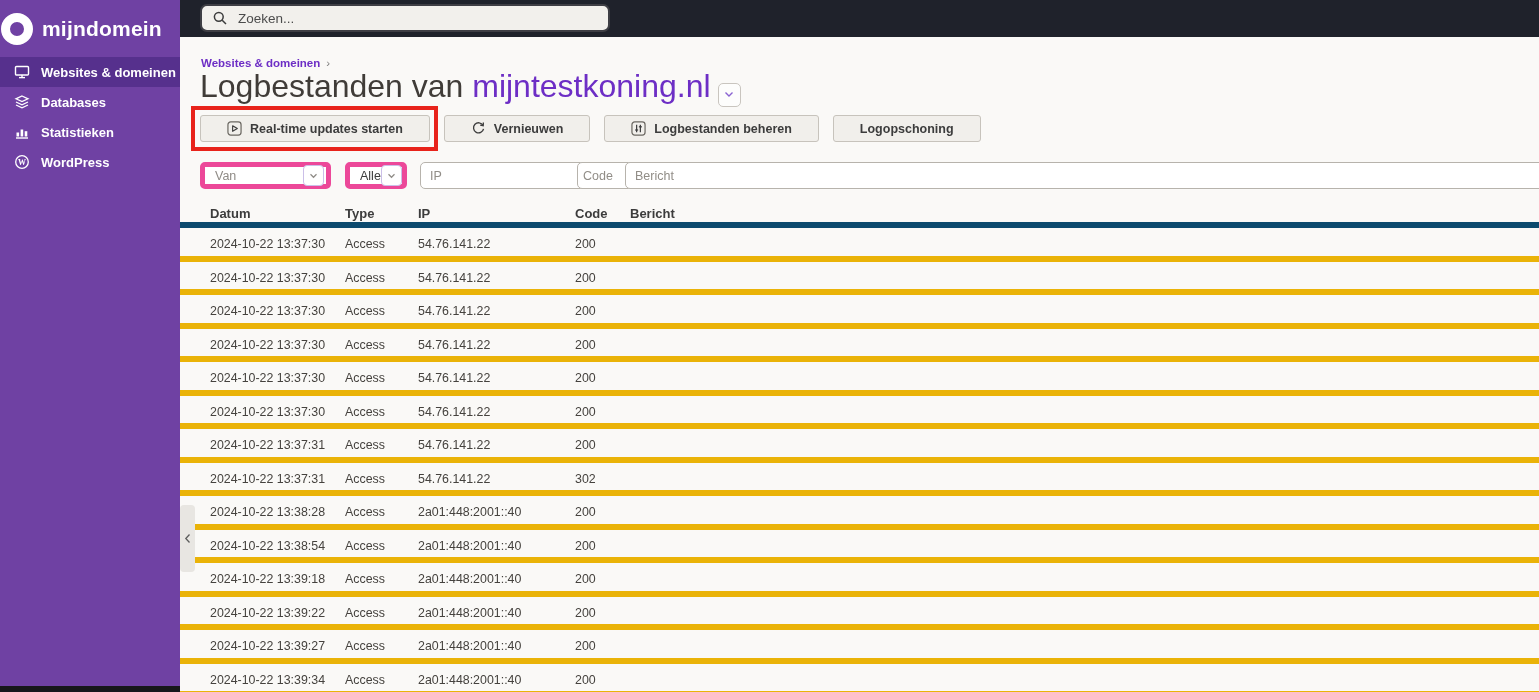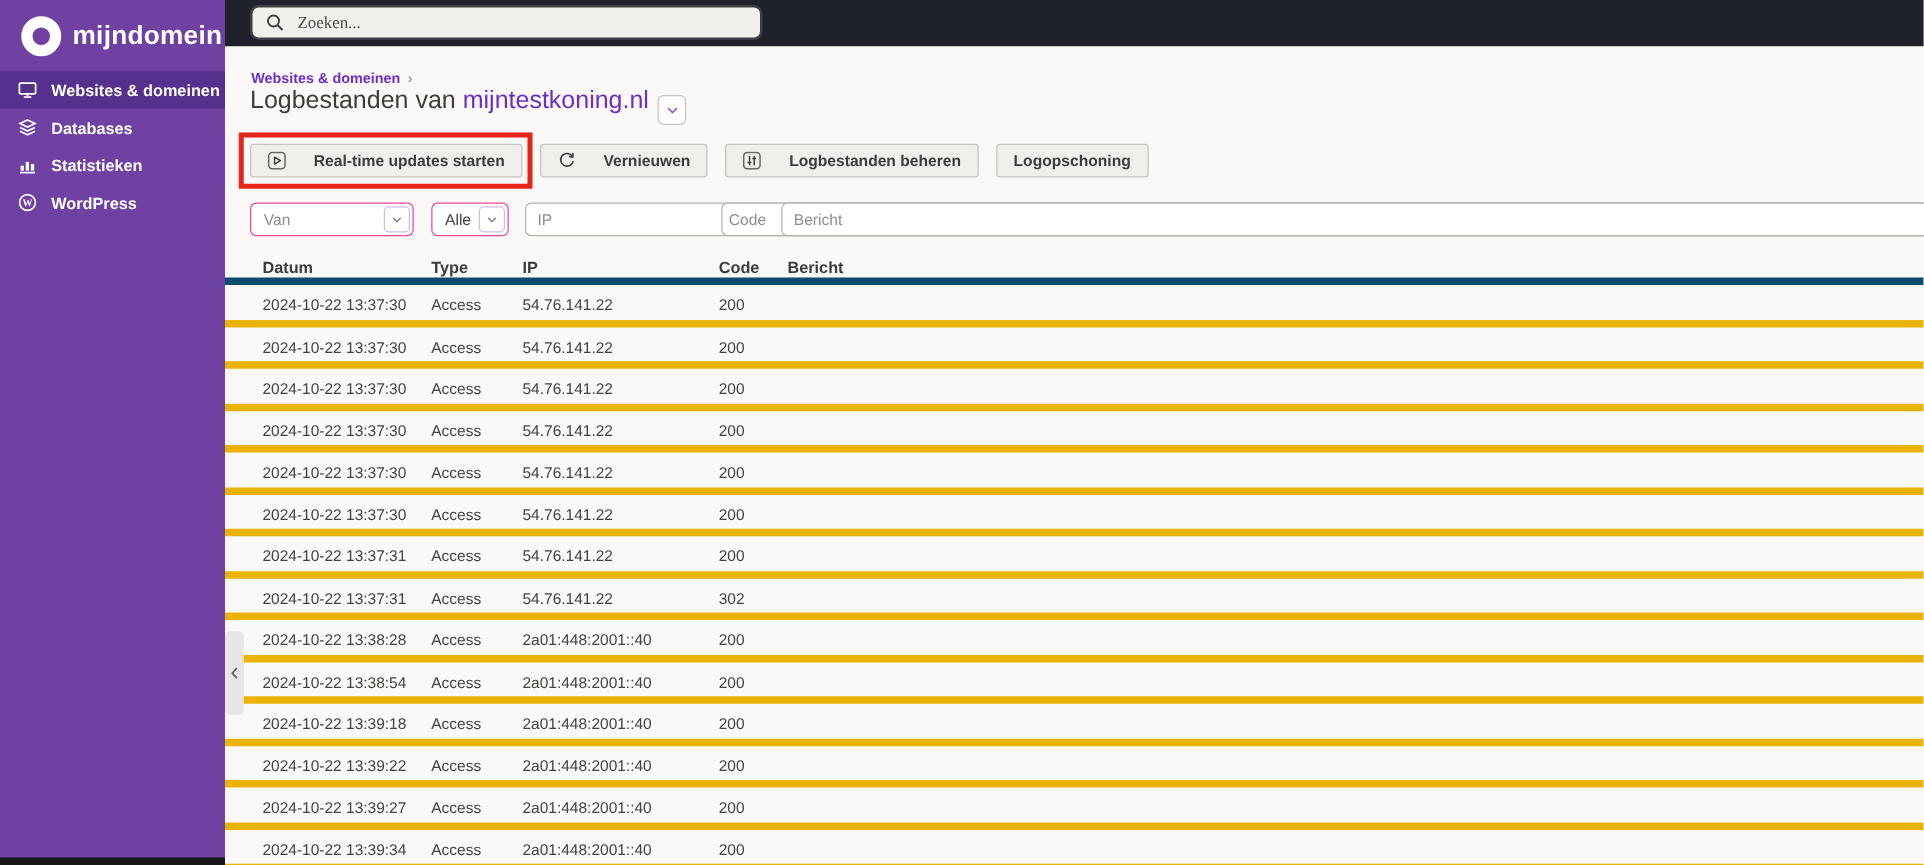--- a/index.html
+++ b/index.html
@@ -3,58 +3,58 @@
 <meta charset="utf-8">
 <style>
   * { box-sizing: border-box; }
   html,body { margin:0; padding:0; }
   body {
     width:1539px; height:692px; position:relative; overflow:hidden;
     background:#faf9f7; font-family:"Liberation Sans", sans-serif;
   }
   
   .sidebar { position:absolute; left:0; top:0; width:180px; height:692px; background:#6f41a3; z-index:3; }
-  .logo-row { height:57px; display:flex; align-items:center; padding-left:17px; gap:9px; cursor:pointer; }
+  .logo-row { height:57px; display:flex; align-items:center; padding-left:1px; gap:9px; cursor:pointer; }
   .logo-ring { width:32px; height:32px; border-radius:50%; border:9px solid #fff; }
   .logo-text { color:#fff; font-size:21px; font-weight:800; letter-spacing:.2px; }
   .nav-item { height:30px; display:flex; align-items:center; gap:11px; padding-left:14px;
               color:#fff; font-size:13px; font-weight:600; cursor:pointer; }
   .nav-item.active { background:#56308d; }
   .nav-ico { width:16px; height:16px; display:flex; align-items:center; justify-content:center; flex:0 0 16px; }
   .sidebar-footer { position:absolute; bottom:0; left:0; width:180px; height:6px; background:#17171b; }
   
   .topbar { position:absolute; left:180px; top:0; right:0; height:37px; background:#1f222b; z-index:2; }
   .search-wrap { position:absolute; left:20px; top:4px; width:410px; height:28px; background:#f2f0ec;
                  border:2px solid #3e3e44; border-radius:7px; display:flex; align-items:center;
                  padding:0 10px; gap:8px; }
   .search-input { border:none; background:transparent; outline:none; font-size:13.5px; color:#8b5cf6;
-                  width:100%; font-family:Liberation Serif, serif; }
+                  width:100%; font-family:Liberation Sans, sans-serif; }
   .search-input::placeholder { color:#4c4c4c; }
   
   .content { position:absolute; left:180px; top:37px; right:0; bottom:0; background:#faf9f7; overflow:hidden; }
   .breadcrumb { position:absolute; top:20px; left:21px; font-size:11.5px; font-weight:700; color:#6d2ec5; cursor:pointer; }
   .breadcrumb .sep { color:#7d7d7d; font-weight:400; margin-left:6px; }
-  .page-title { position:absolute; top:31px; left:20px; font-size:20px; font-weight:400; color:#403c38;
+  .page-title { position:absolute; top:31px; left:20px; font-size:32px; font-weight:400; color:#403c38;
                 display:flex; align-items:center; white-space:pre; }
   .page-title .domain { color:#6d2ec5; }
   .title-dd { width:23px; height:24px; border:1px solid #c9c5bf; border-radius:5px; background:#fdfdfc;
               margin-left:7px; display:flex; align-items:center; justify-content:center; cursor:pointer;
               position:relative; top:8px; }
   
   .toolbar { position:absolute; top:78px; left:20px; display:flex; gap:14px; }
-  .btn { height:27px; display:inline-flex; align-items:center; gap:22px; padding:0 13px;
+  .btn { height:27px; display:inline-flex; align-items:center; gap:8px; padding:0 26px;
          background:#f1efeb; border:1px solid #c7c3bc; border-radius:3px; font-size:12.5px;
          font-weight:700; color:#3c3c3c; cursor:pointer; white-space:nowrap; }
   .rt-wrap { position:relative; }
   .annotation-box { position:absolute; left:-9px; top:-9px; right:-8px; bottom:-9px;
                     border:4px solid #e8231b; pointer-events:none; }
   
   .filters { position:absolute; top:125px; left:0; right:0; height:28px; }
   .filters > * { position:absolute; height:27px; }
-  .combo { border:1px solid #ec4899; border-radius:5px; background:#fff; display:flex; align-items:center;justify-content:center; }
+  .combo { border:5px solid #ec4899; border-radius:5px; background:#fff; display:flex; align-items:center; }
   .combo .val { flex:1; padding-left:10px; font-size:12.5px; color:#3c3c3c; }
   .combo .val.ph { color:#8f8b86; }
   .combo .dd { width:21px; height:21px; margin:2px 2px 2px 0; border:1px solid #cbbfe8; border-radius:4px;
                display:flex; align-items:center; justify-content:center; cursor:pointer; background:#fff; flex:0 0 21px; }
   .f-van { left:20px; width:131px; }
   .f-alle { left:165px; width:62px; }
   .f-ip { left:240px; width:140px; }
   .f-code { left:397px; width:40px; }
   .f-bericht { left:445px; right:-6px; }
   .tinput { border:1px solid #b7b3ac; border-radius:5px; background:#fff; font-size:12.5px; color:#3c3c3c;

